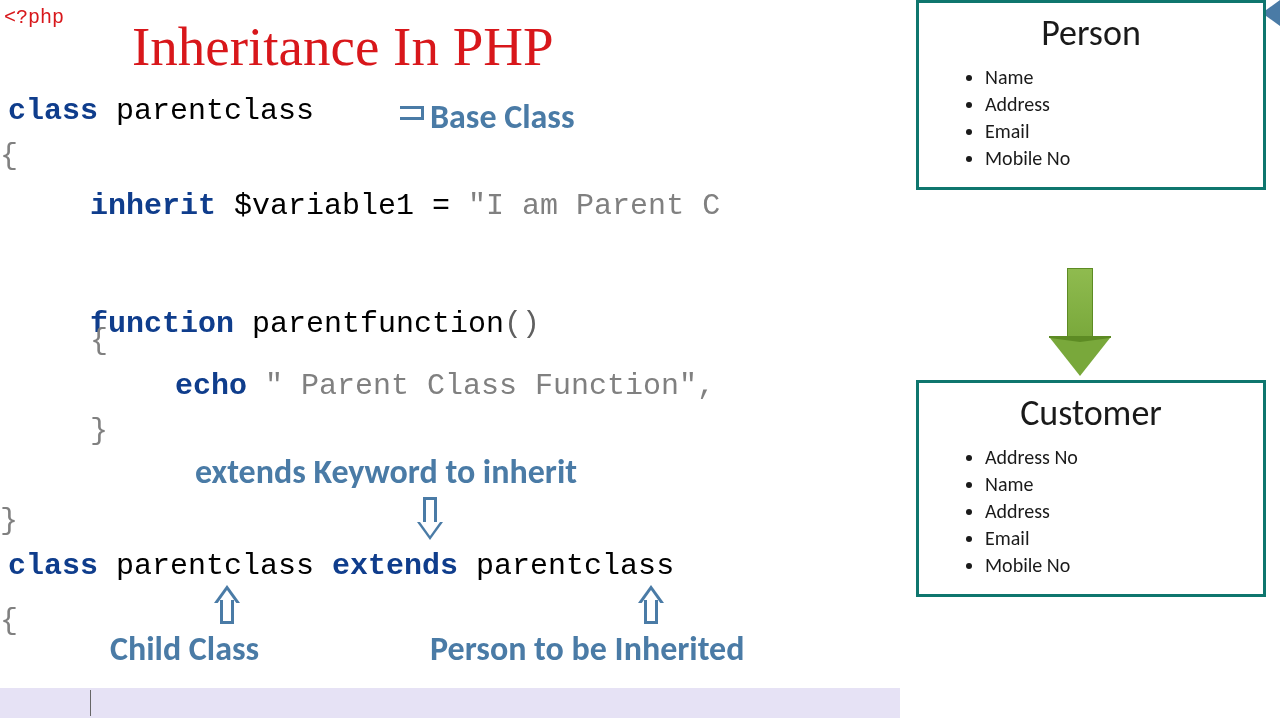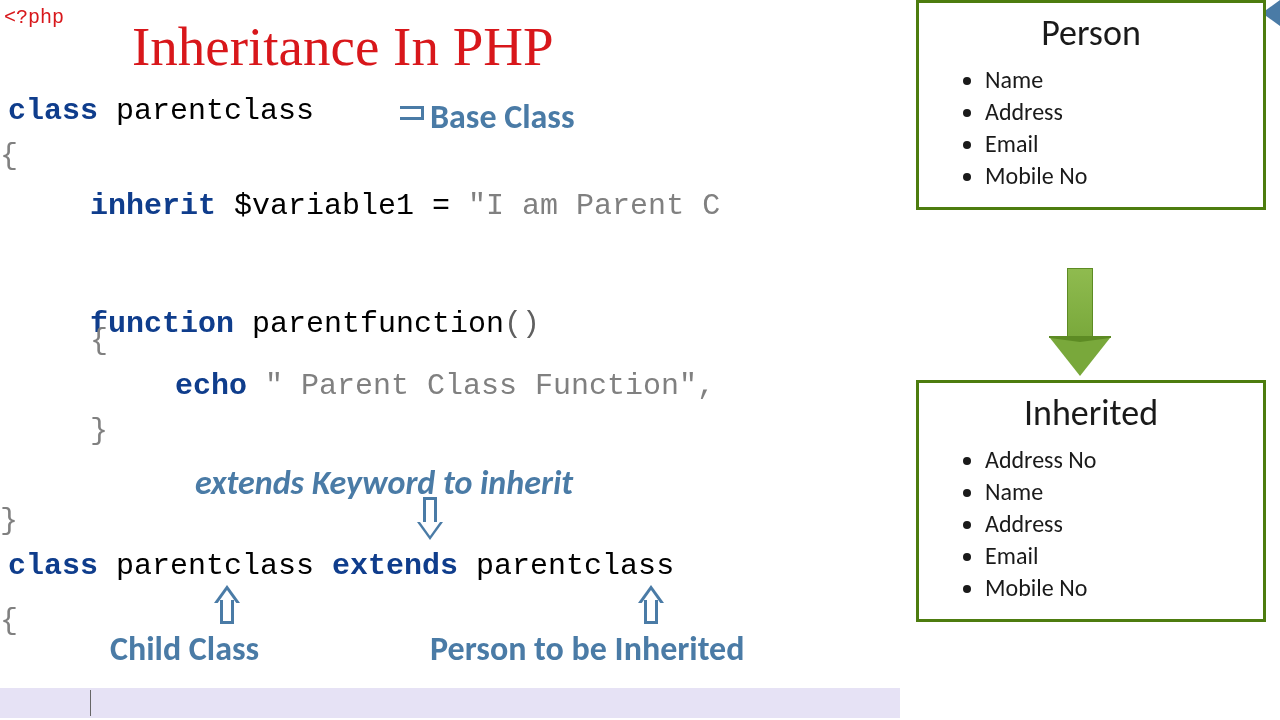--- a/index.html
+++ b/index.html
@@ -70,21 +70,21 @@
 
   .annotation {
     color: #4a7ba6;
     font-family: Calibri, Arial, sans-serif;
     font-weight: bold;
     font-size: 34px;
     position: absolute;
     margin-top: 8px;
   }
   .ann-base { top: 88px; left: 430px; }
-  .ann-extends { top: 454px; left: 195px; font-style: italic; }
+  .ann-extends { top: 443px; left: 195px; }
   .ann-child { top: 620px; left: 110px; }
   .ann-inherited { top: 620px; left: 430px; }
   .arrow-shaft {
     position: absolute;
     background: #fff;
     border: 3px solid #4a7ba6;
   }
   
   .arw-base-head {
     top: 99px; left: 385px;
@@ -161,38 +161,38 @@
 
   
   .diagram {
     position: absolute;
     right: 10px;
     top: 0;
     width: 360px;
     height: 720px;
   }
   .card {
-    border: 3px solid #4d7c0f;
+    border: 3px solid #0f766e;
     background: #fff;
     padding: 8px 18px 14px 18px;
     width: 350px;
   }
   .card h3 {
     font-family: 'Segoe UI', Calibri, Arial, sans-serif;
     font-weight: normal;
     font-size: 36px;
     text-align: center;
     color: #1a1a1a;
     margin-bottom: 10px;
   }
   .card ul {
     list-style: disc;
     margin-left: 48px;
     font-family: 'Segoe UI', Calibri, Arial, sans-serif;
-    font-size: 24px;
+    font-size: 20px;
     color: #1a1a1a;
   }
   .card ul li { margin: 3px 0; }
 
   .card-person { position: absolute; top: 0px; left: 6px; }
   .card-customer { position: absolute; top: 380px; left: 6px; }
 
   .big-arrow {
     position: absolute;
     top: 268px;
@@ -285,21 +285,21 @@
     </ul>
   </div>
 
   <div class="big-arrow">
     <div class="big-arrow-shaft"></div>
     <div class="big-arrow-cap"></div>
     <div class="big-arrow-head"></div>
   </div>
 
   <div class="card card-customer">
-    <h3>Inherited</h3>
+    <h3>Customer</h3>
     <ul>
       <li>Address No</li>
       <li>Name</li>
       <li>Address</li>
       <li>Email</li>
       <li>Mobile No</li>
     </ul>
   </div>
 </div>
 

